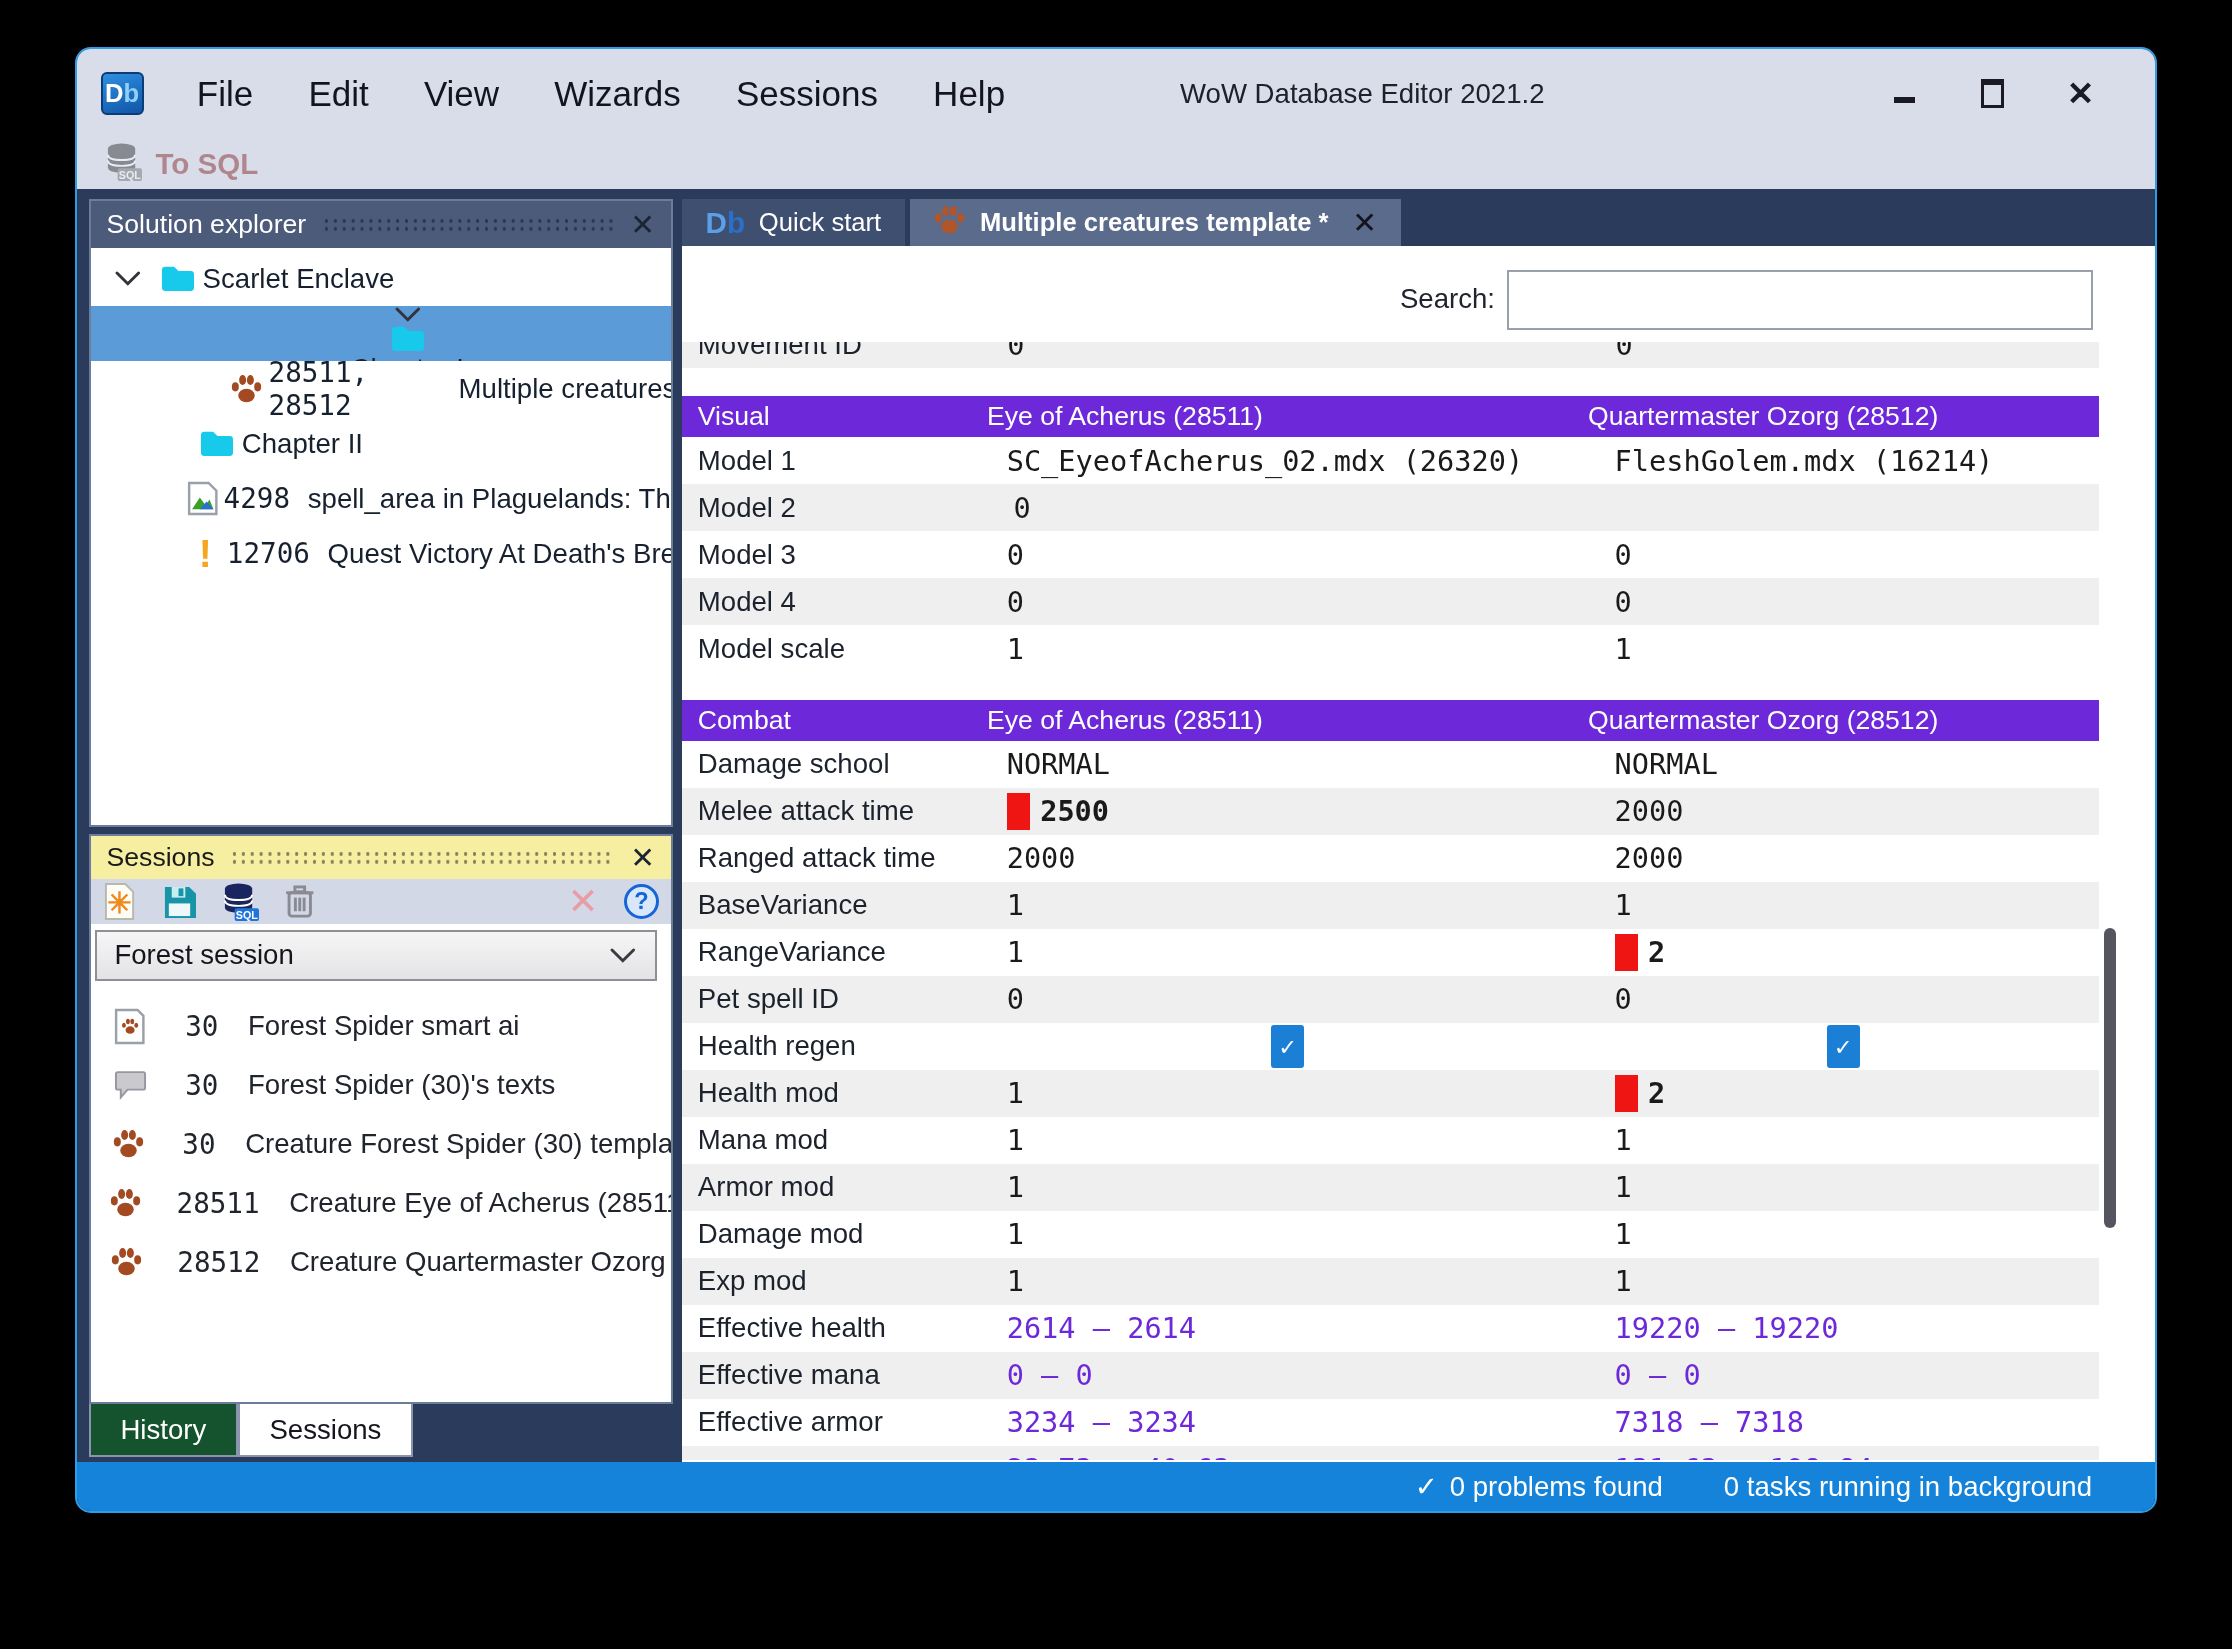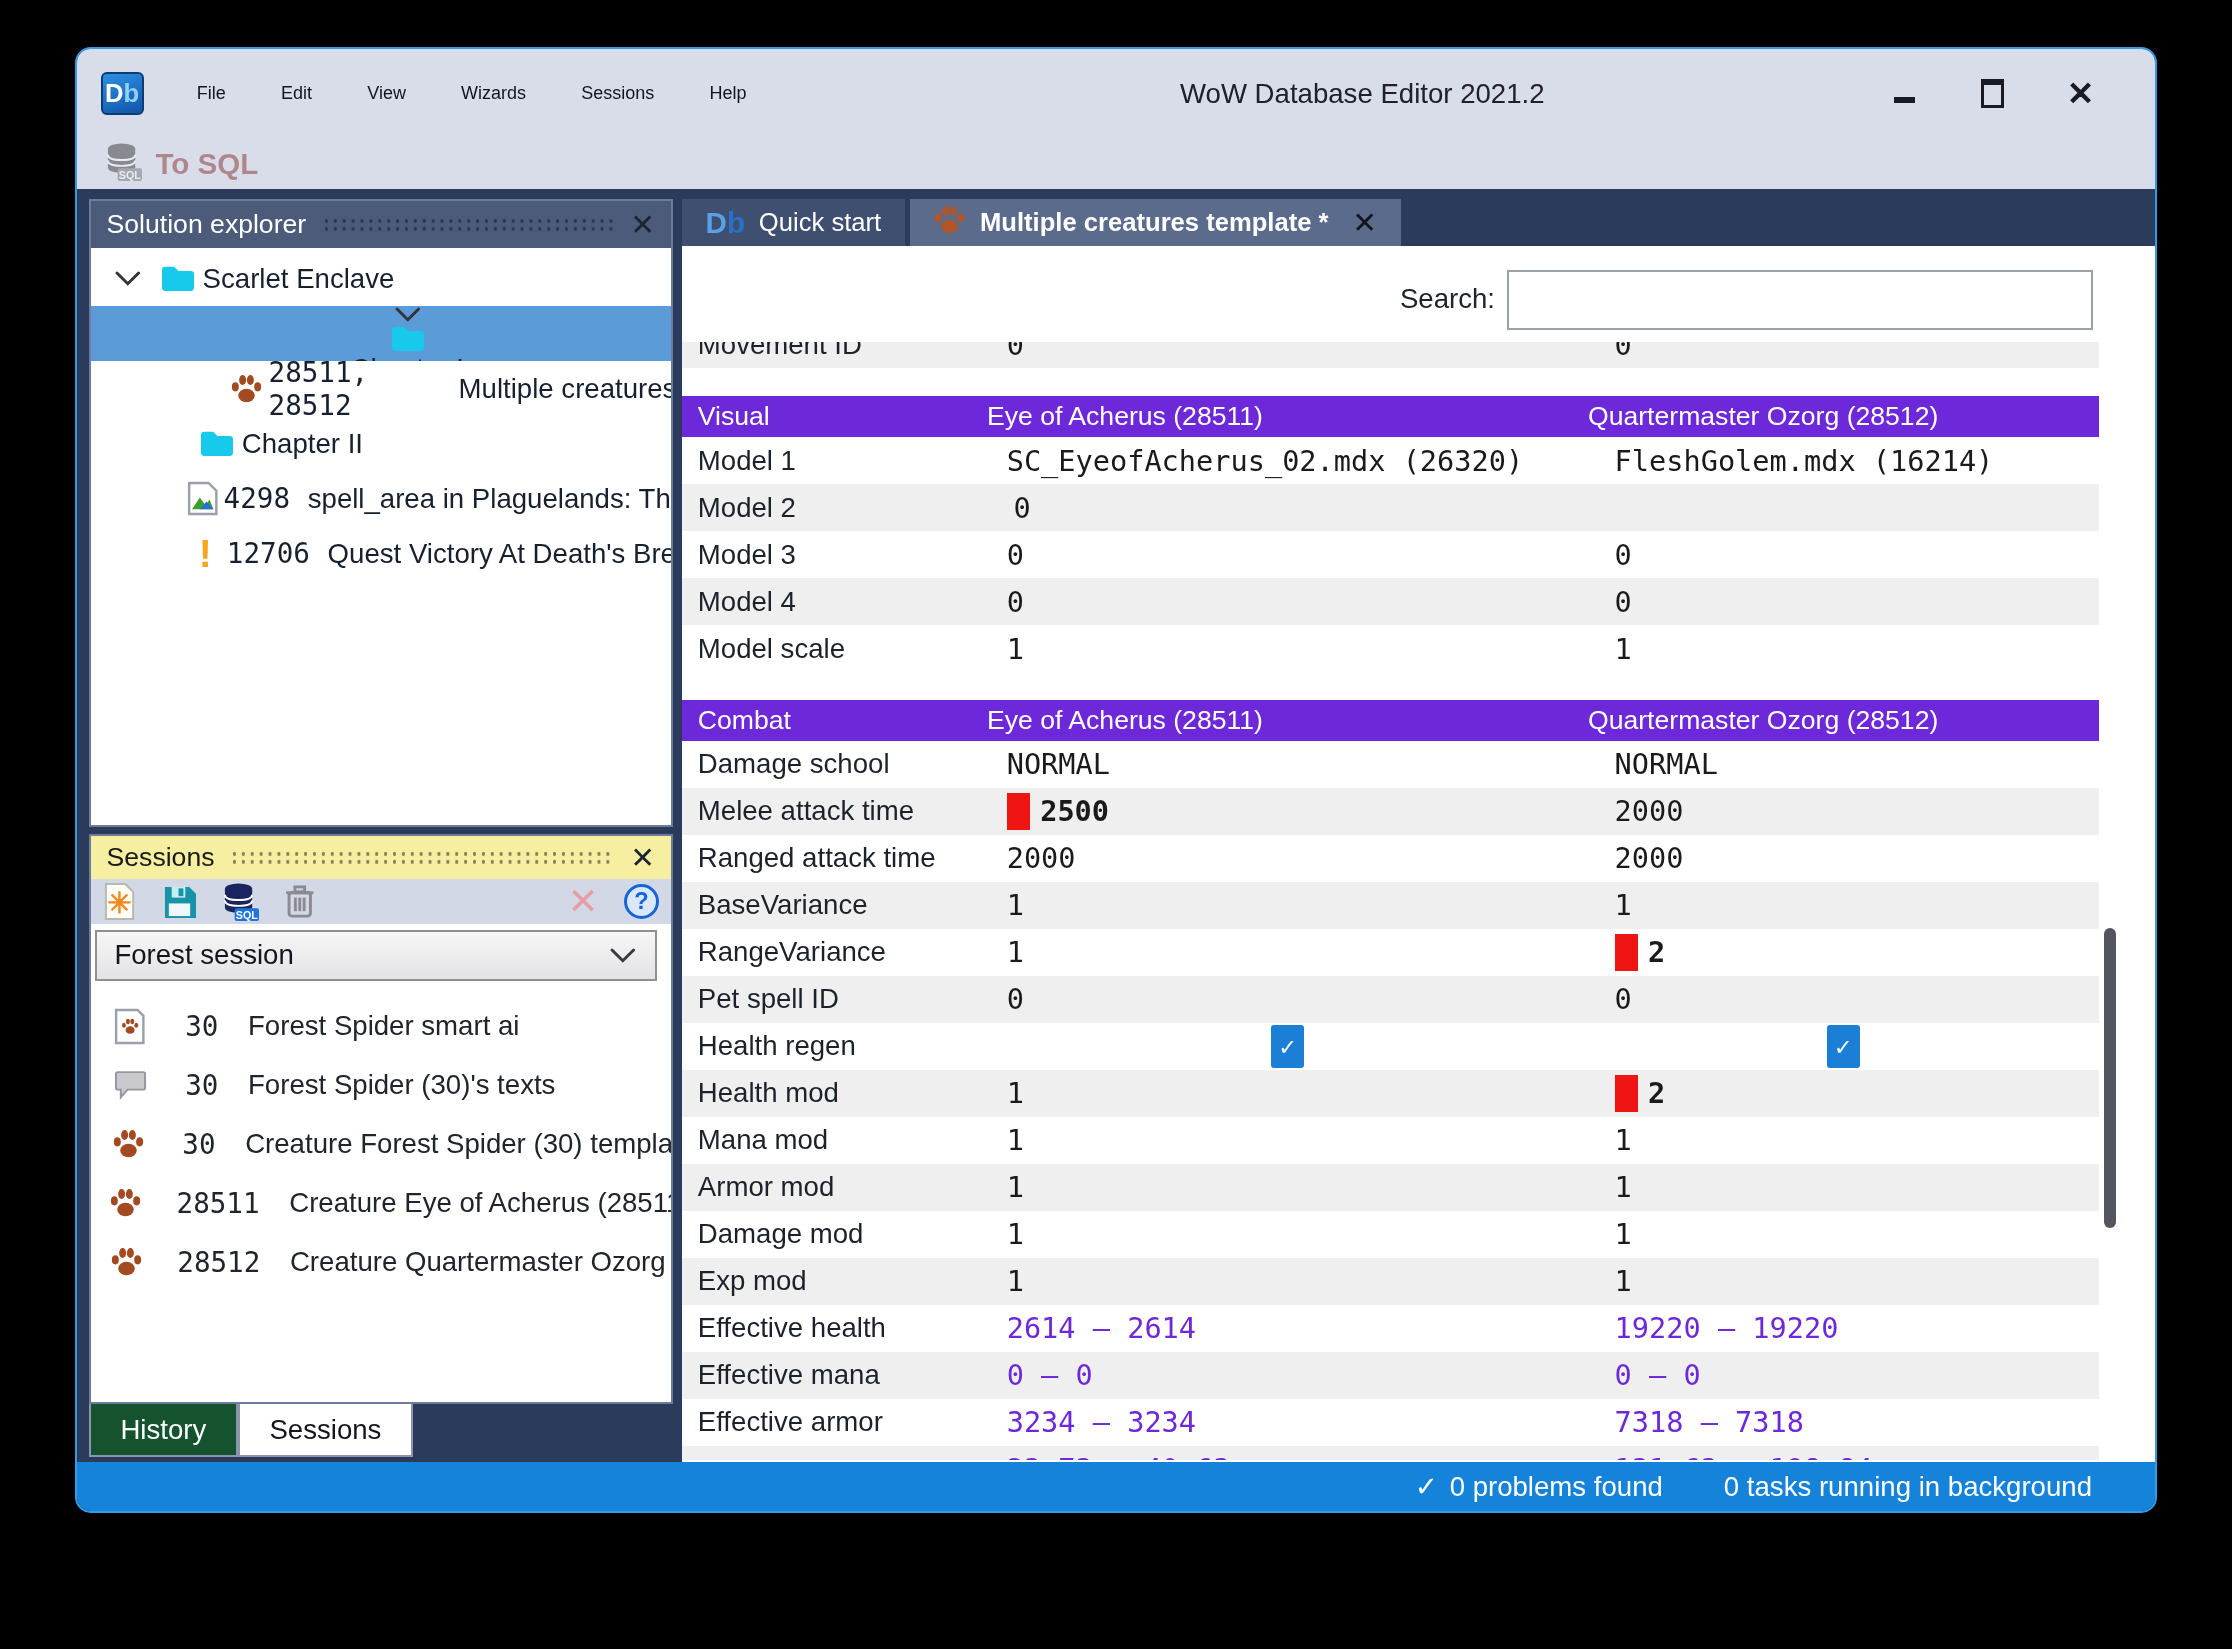--- a/index.html
+++ b/index.html
@@ -3,21 +3,21 @@
 <meta charset="utf-8">
 <style>
   * { margin:0; padding:0; box-sizing:border-box; }
   html,body { width:2232px; height:1649px; background:#000; font-family:"Liberation Sans",sans-serif; overflow:hidden; }
   .window { position:absolute; left:75px; top:47px; width:2082px; height:1466px; background:#2b3b5c; border:2px solid #2f9ce8; border-radius:15.8px; overflow:hidden; }
   
   .titlebar { position:absolute; left:0; top:0; right:0; height:89px; background:#d9ddea; display:flex; align-items:center; }
   .db-logo { width:43px; height:43px; margin-left:23.6px; border-radius:5.9px; background:linear-gradient(160deg,#2f8fe0,#1055a8); border:2px solid #0a3c78; display:flex; align-items:center; justify-content:center; font-weight:bold; font-size:25.6px; }
   .db-logo .d1 { color:#fff; } .db-logo .d2 { color:#8fd0f8; }
   .menubar { display:flex; margin-left:25.6px; }
-  .menu-item { font-size:18px; color:#14141e; padding:0 27.6px; line-height:87px; cursor:default; }
+  .menu-item { font-size:35px; color:#14141e; padding:0 27.6px; line-height:87px; cursor:default; }
   .win-title { position:absolute; left:1103px; top:0; line-height:89px; font-size:27.6px; color:#20202a; }
   .win-btns { position:absolute; right:55px; top:0; height:89px; display:flex; gap:49px; align-items:center; }
   .win-btn { width:39px; height:39px; display:flex; align-items:center; justify-content:center; }
   .min-glyph { width:21.7px; height:5.9px; background:#1a1a24; margin-top:13.8px; }
   .max-glyph { width:23.6px; height:29.6px; border:3px solid #1a1a24; border-top-width:6.9px; }
   .close-glyph { font-size:33px; color:#1a1a24; font-weight:bold; }
   
   .app-toolbar { position:absolute; left:0; top:89px; right:0; height:51px; background:#d9ddea; display:flex; align-items:center; }
   .tosql-btn { display:flex; align-items:center; gap:13.8px; margin-left:27.6px; opacity:.45; }
   .tosql-label { font-size:29.6px; color:#7f1d1d; font-weight:bold; }
@@ -59,21 +59,21 @@
   .etab { display:flex; align-items:center; gap:13.8px; padding:0 23.6px; font-size:25.6px; color:#fff; background:#3f4f70; }
   .etab.active { background:#5b6b8b; font-weight:bold; }
   .etab .etab-close { font-weight:normal; font-size:29.6px; color:#14141e; margin-left:9.9px; }
   .dbmark .d1 { color:#5aa0e8; font-weight:800; font-size:29.6px; } .dbmark .d2 { color:#2a70c8; font-weight:800; font-size:29.6px; }
   .editor-body { position:absolute; left:605px; top:197px; width:1478px; height:1220px; background:#fff; overflow:hidden; }
   .search-row { position:absolute; top:23.6px; left:0; width:1478px; height:60px; }
   .search-label { position:absolute; right:665px; top:13.8px; font-size:27.6px; color:#20242c; }
   .search-input { position:absolute; left:825px; top:0; width:586px; height:60px; border:2px solid #9aa0a8; font-size:27.6px; padding:0 11.8px; font-family:"Liberation Sans",sans-serif; }
   .ptable { position:absolute; left:0; top:96px; width:1417px; }
   .clip-top { height:26.6px; overflow:hidden; }
-  .clip-top .prow { margin-top:-20.7px; }
+  .clip-top .prow { margin-top:-20.7px;justify-content:space-between; }
   .clip-bottom { height:13.8px; overflow:hidden; }
   .tgap { height:27.6px; background:#fff; }
   .sec-header { height:41px; background:#6d28d9; display:flex; align-items:center; color:#fff; font-size:26.6px; }
   .sec-name { width:305px; padding-left:15.8px; }
   .sec-col { } .sec-col.c1 { width:601px; } .sec-col.c2 { width:510px; }
   .prow { height:47px; display:flex; align-items:center; }
   .prow.alt { background:#efefef; }
   .prow-label { width:305px; padding-left:15.8px; font-size:27.6px; color:#1c222c; }
   .pcell { font-family:"DejaVu Sans Mono",monospace; font-size:28.6px; color:#1a1a1a; display:flex; align-items:center; }
   .pcell.c1 { width:601px; padding-left:19.7px; } .pcell.c2 { width:510px; padding-left:26.6px; }

